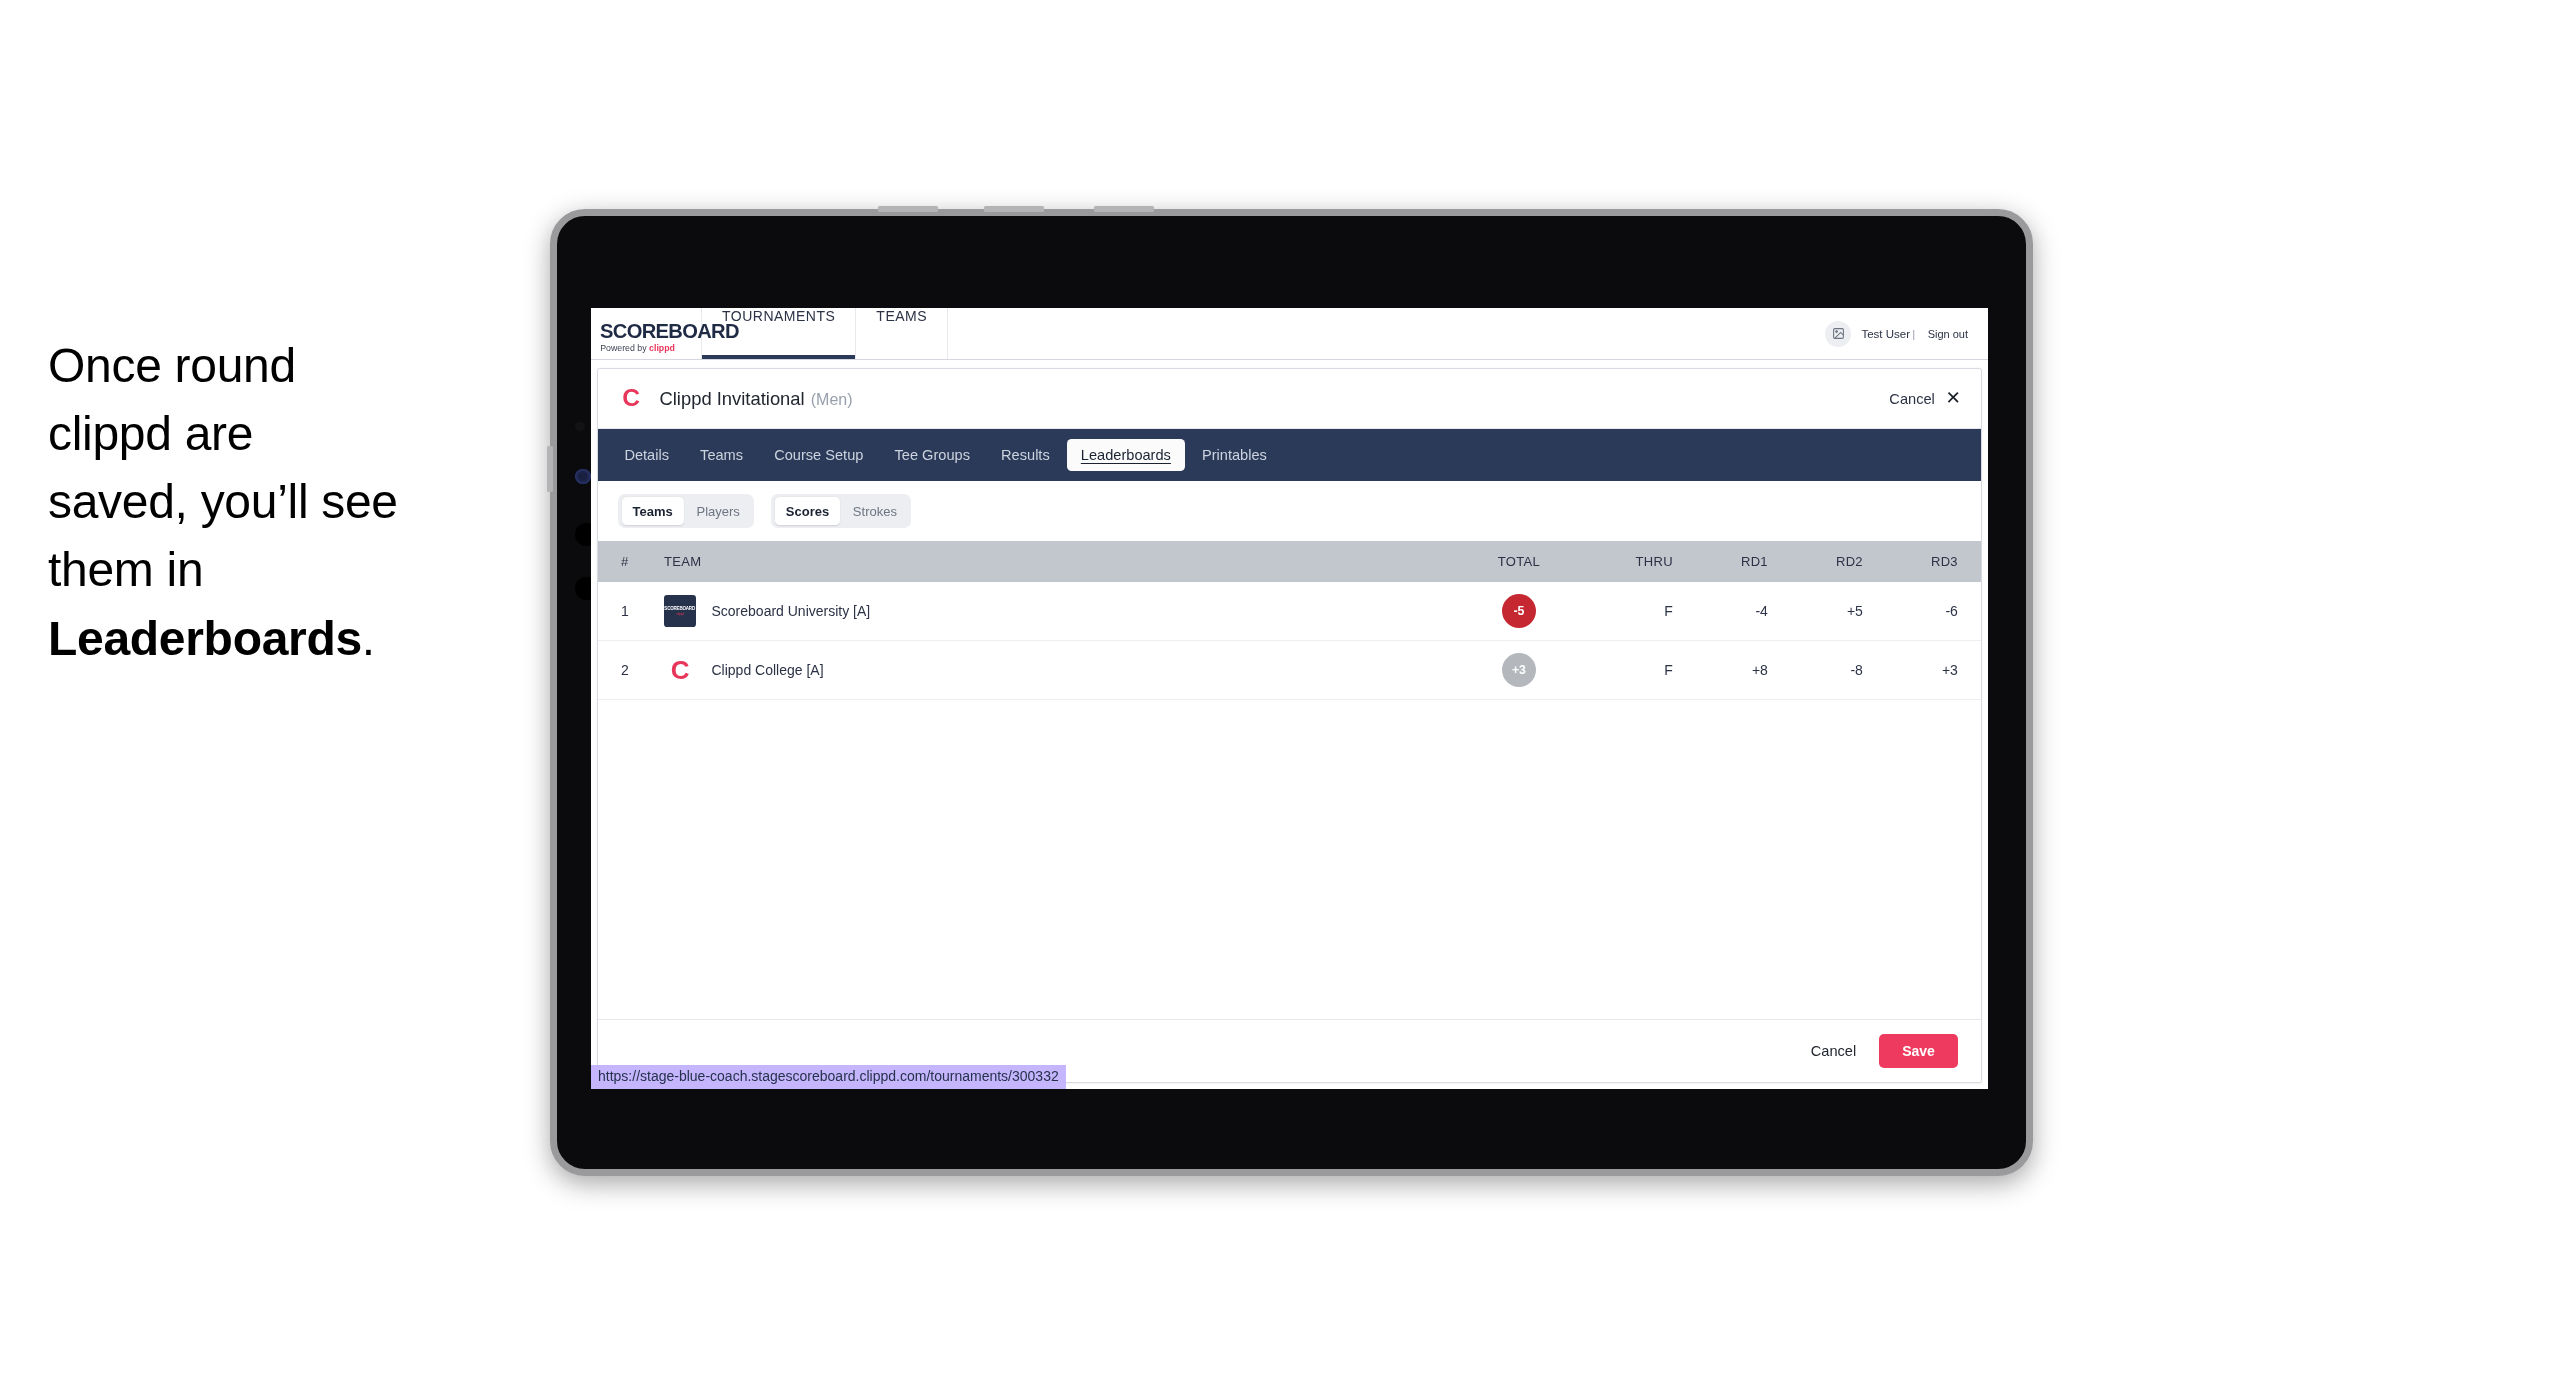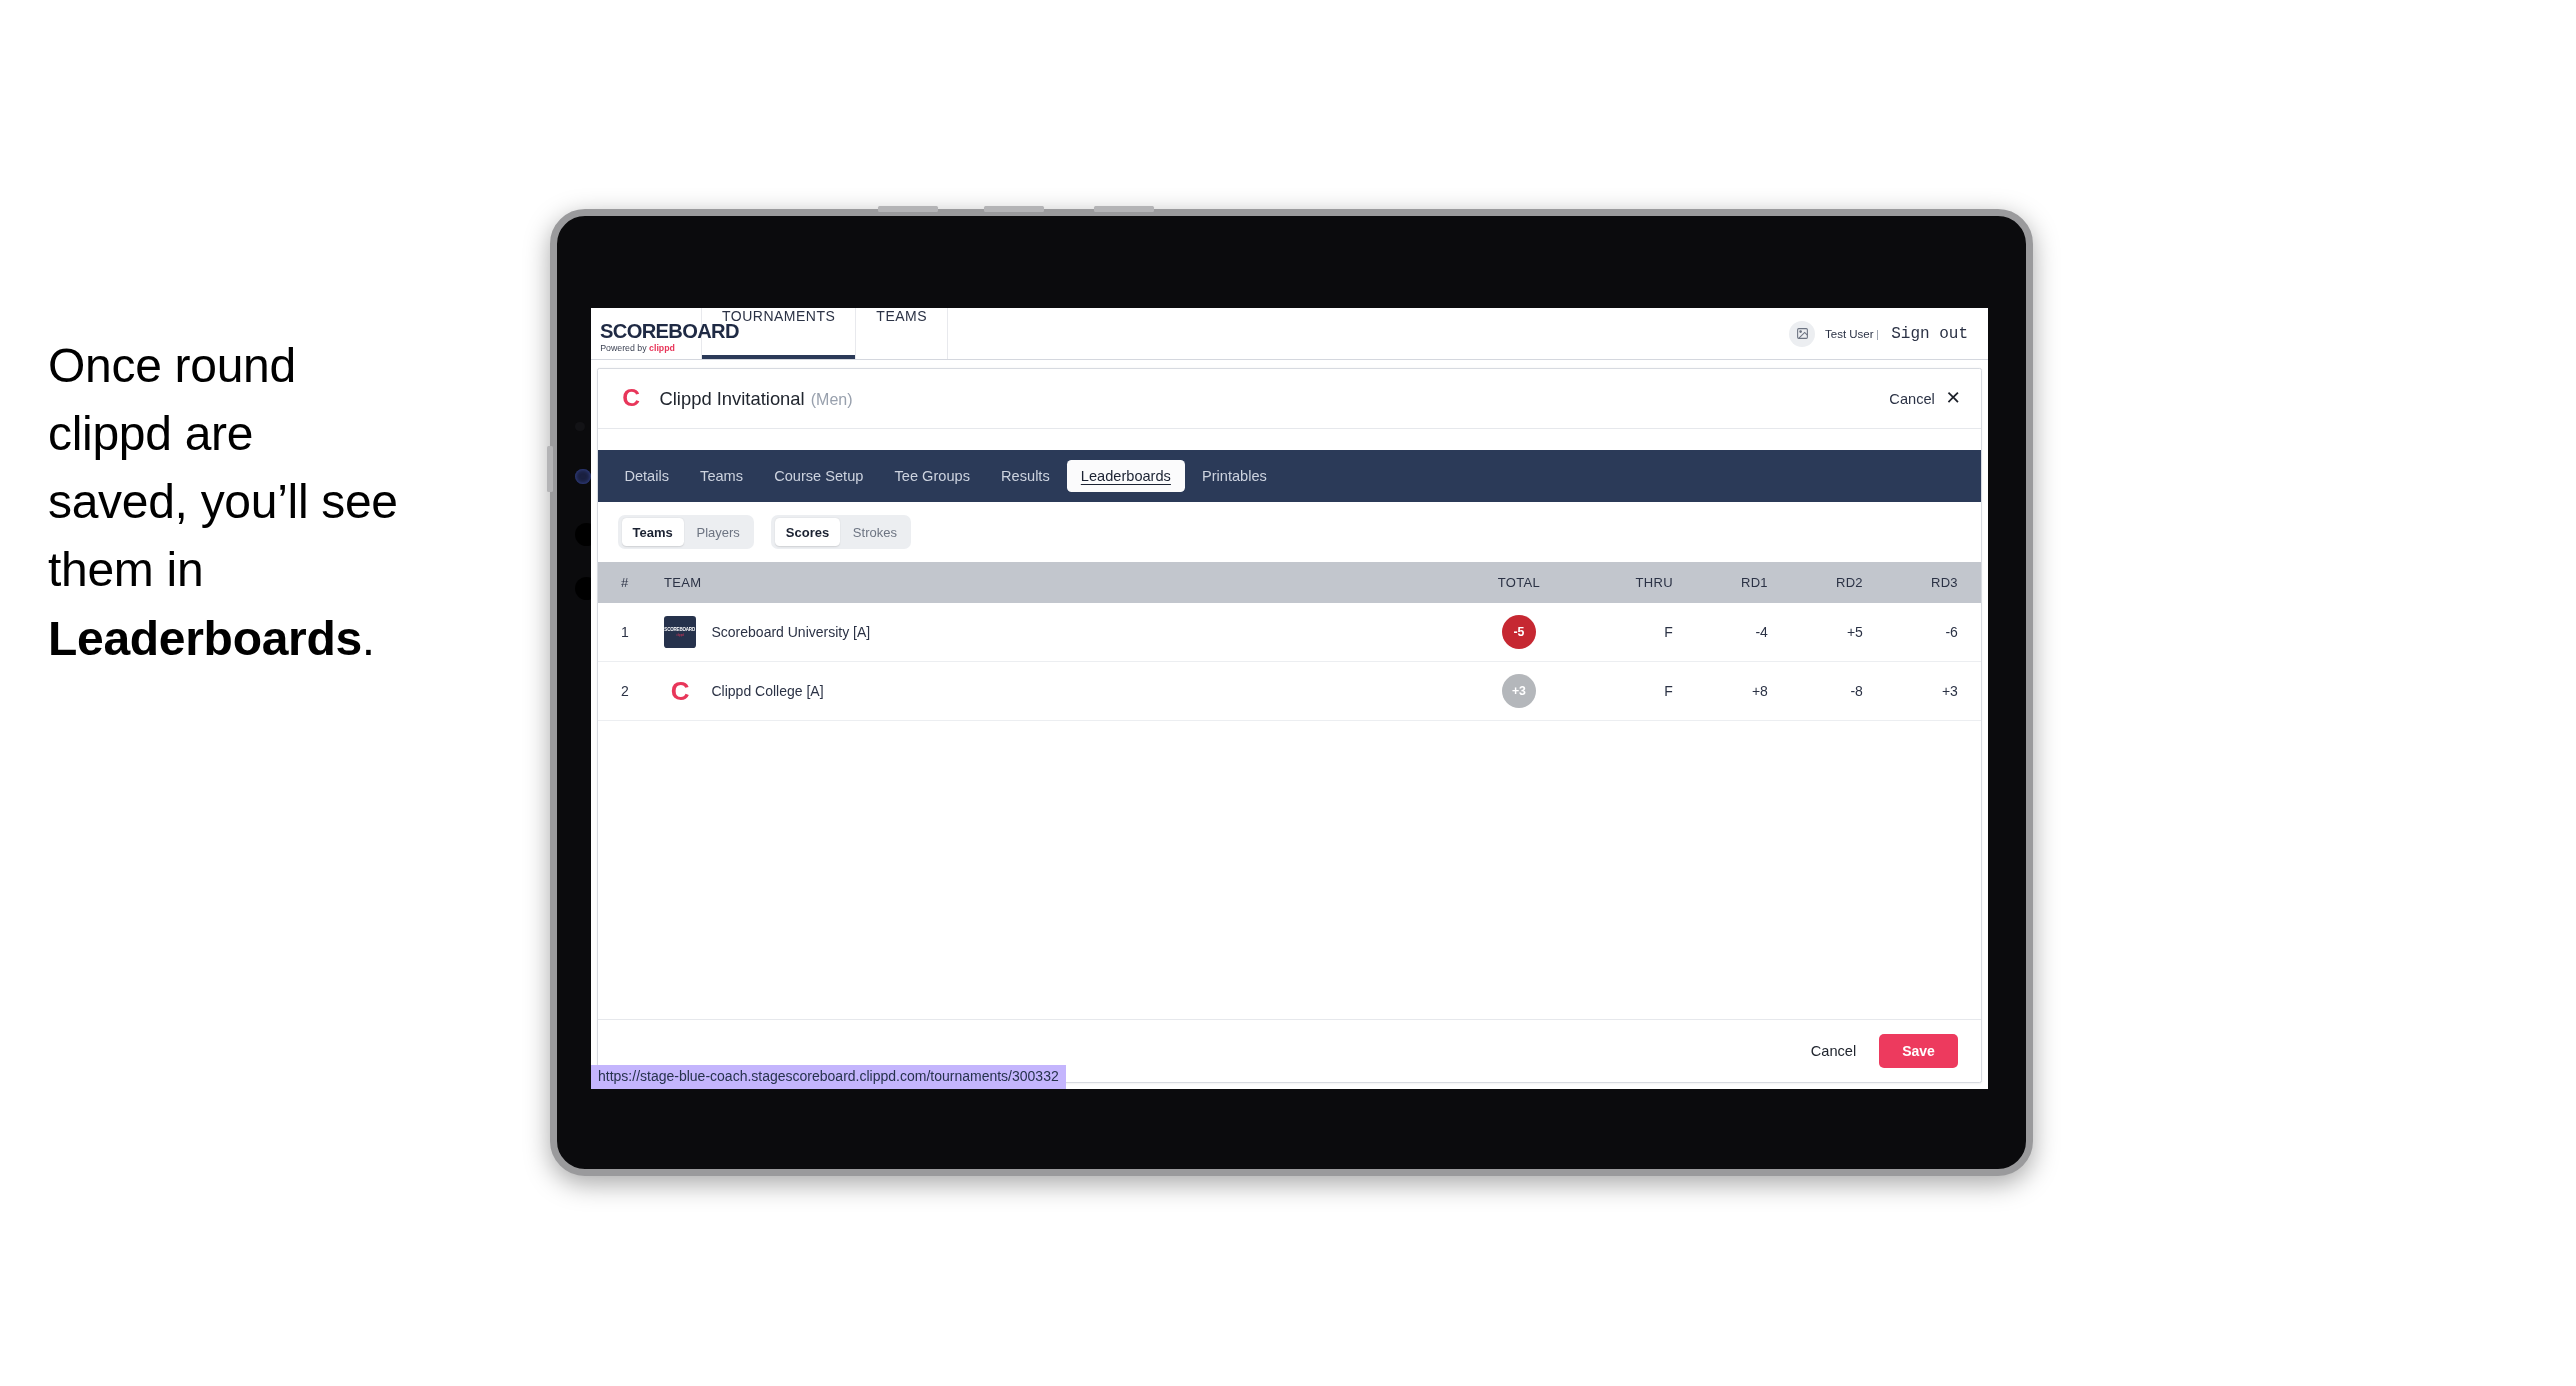--- a/index.html
+++ b/index.html
@@ -79,21 +79,21 @@
     height:3.8px; background:#2b3a58;
   }
   .nav-spacer { flex:1; }
   .nav-user { display:flex; align-items:center; padding-right:20px; gap:10px; }
   .avatar {
     width:26px; height:26px; border-radius:50%; background:#eceef1;
     display:flex; align-items:center; justify-content:center;
   }
   .nav-user-txt { font-size:11.5px; color:#2b3245; }
   .nav-sep { color:#9aa0ad; margin:0 2.3px; }
-  .nav-signout { font-size:16px; color:#2b3245; cursor:pointer;font-family:Liberation Mono, monospace; }
+  .nav-signout { font-size:11px; color:#2b3245; cursor:pointer; }
 
   
   .modal {
     position:absolute; left:6.1px; top:60px; right:6.1px; bottom:6.1px;
     background:#fff; border:0.8px solid #d7dae0; border-radius:2.3px;
     display:flex; flex-direction:column;
     box-shadow:0 0.8px 2.3px rgba(0,0,0,.06);
   }
   .modal-head {
     height:60px; display:flex; align-items:center; padding:0 20px;
@@ -110,21 +110,21 @@
   .modal-head-right {
     margin-left:auto; display:flex; align-items:center; gap:10.7px;
     cursor:pointer;
   }
   .cancel-x { font-size:14.6px; color:#2b3245; }
   .x-glyph { font-size:18.4px; color:#1b1f28; line-height:1; }
 
   
   .sectionbar {
     height:52px; background:#2b3a58; display:flex; align-items:center;
-    padding:0 12.3px; gap:3.1px;margin-top:21px;
+    padding:0 12.3px; gap:3.1px;
   }
   .sect {
     padding:7.7px 14px; font-size:14.6px; color:#cdd3df; border-radius:4.6px;
     cursor:pointer; white-space:nowrap;
   }
   .sect.active {
     background:#fbfbfc; color:#1b2232;
     text-decoration:underline; text-underline-offset:3.1px;
   }
 

